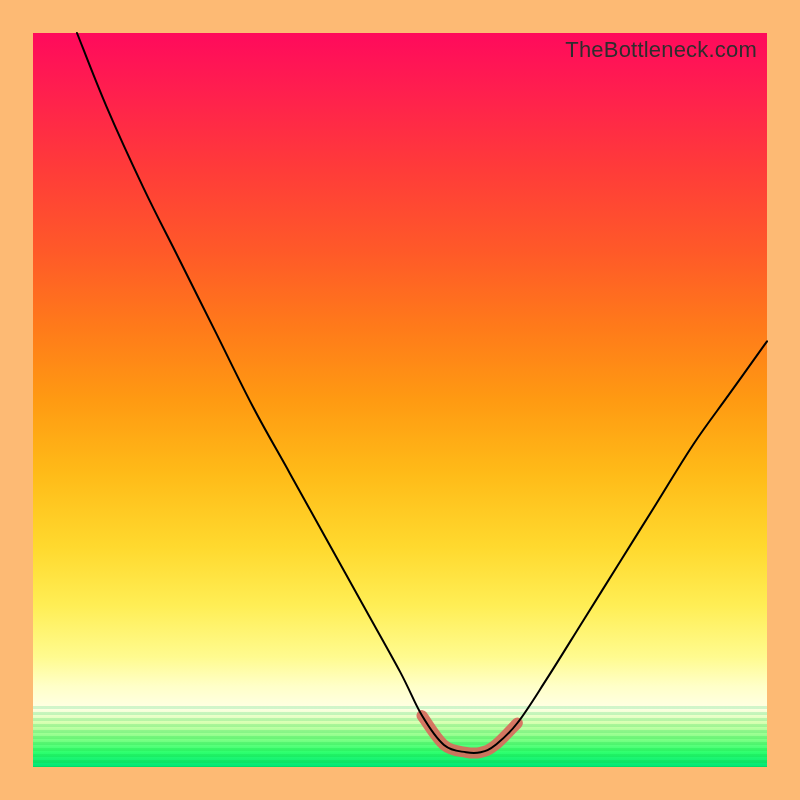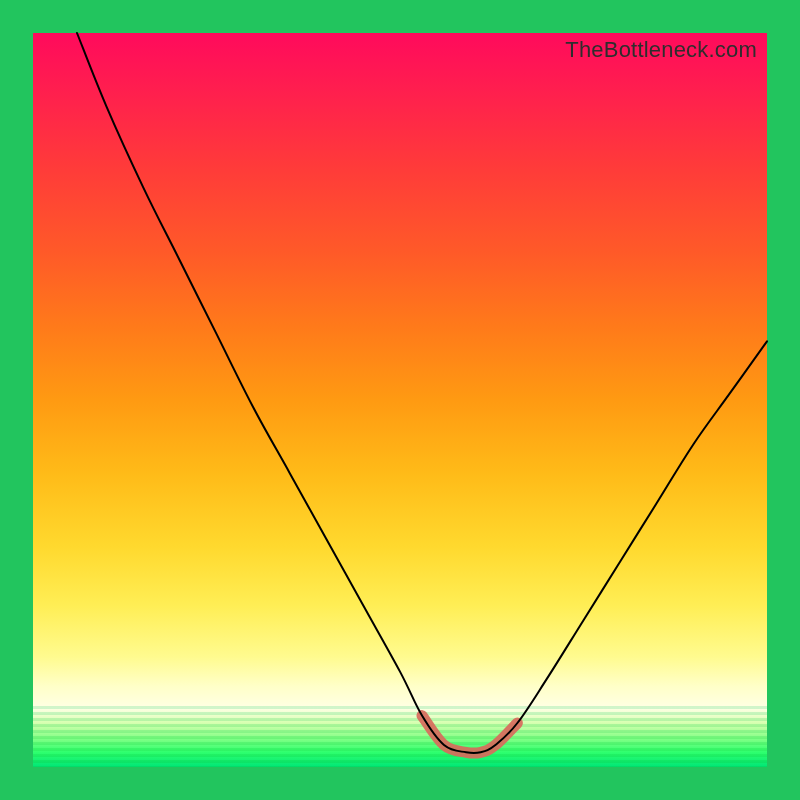--- a/index.html
+++ b/index.html
@@ -8,21 +8,21 @@
     width: 800px;
     height: 800px;
     background: #000;
     overflow: hidden;
     font-family: Arial, Helvetica, sans-serif;
   }
   .frame {
     position: relative;
     width: 800px;
     height: 800px;
-    background: #22c55e;
+    background: #fdba74;
   }
   .plot-area {
     position: absolute;
     left: 33px;
     top: 33px;
     width: 734px;
     height: 734px;
     
     background: linear-gradient(
       to bottom,

